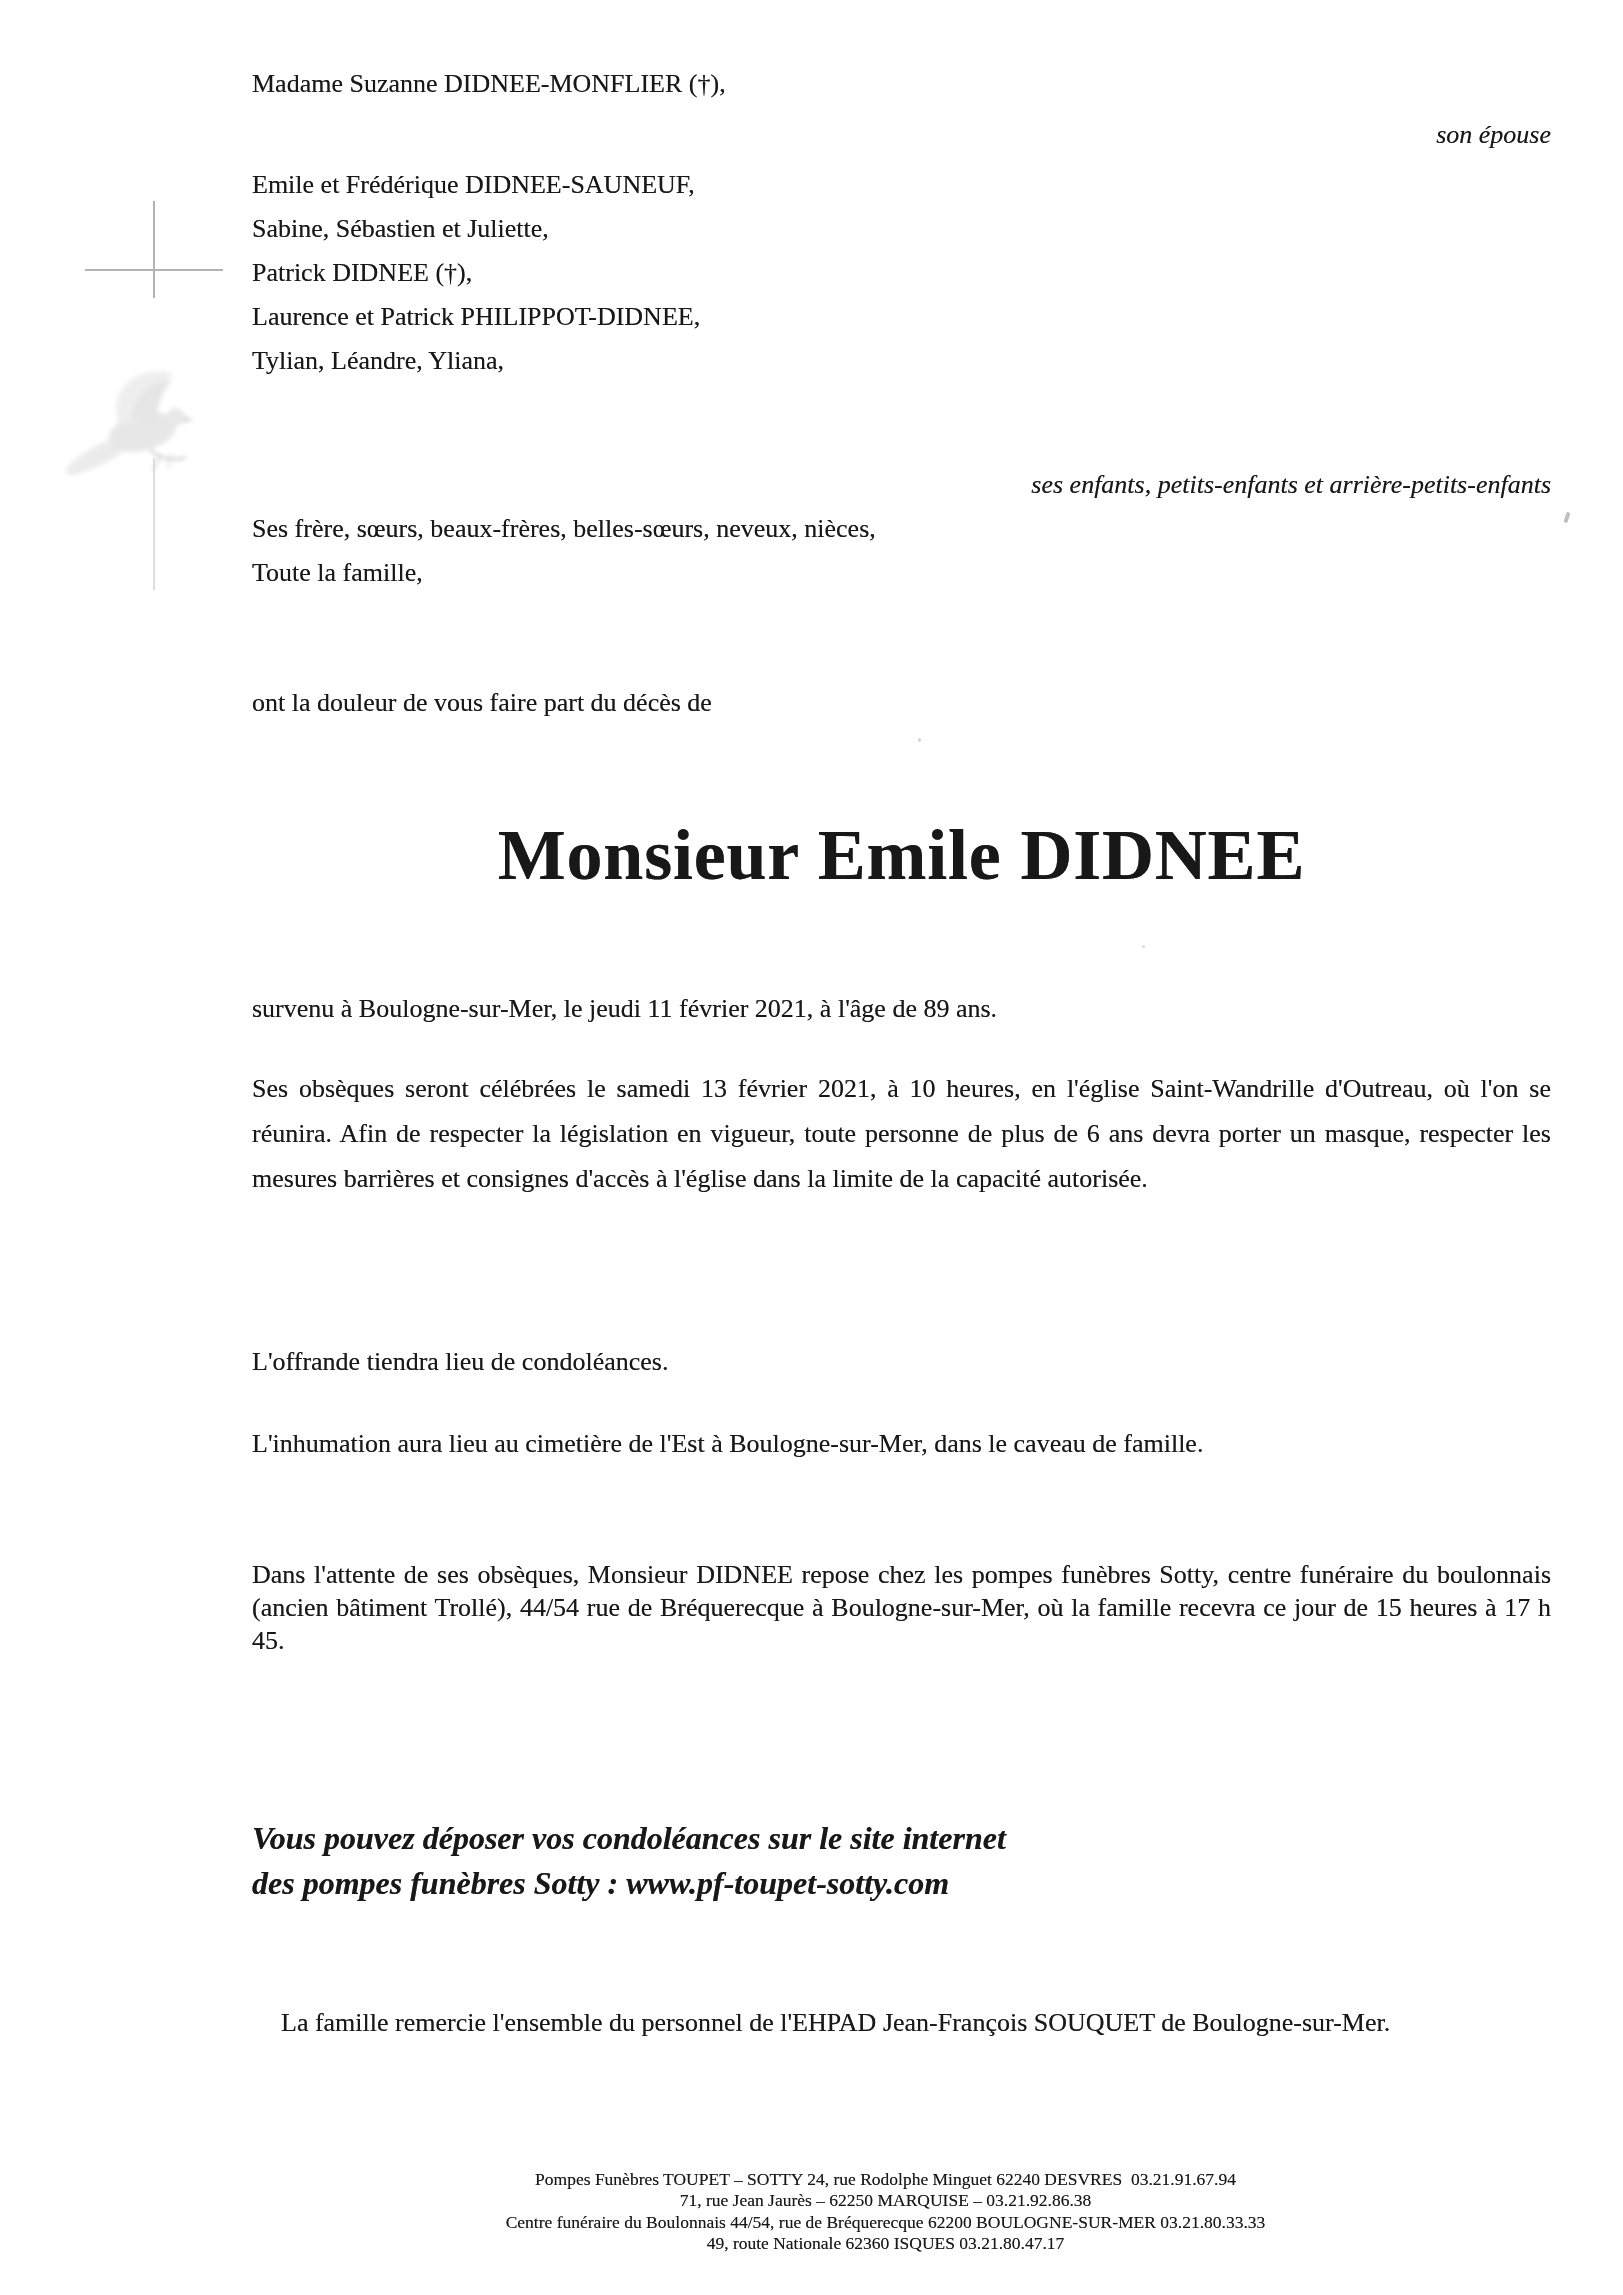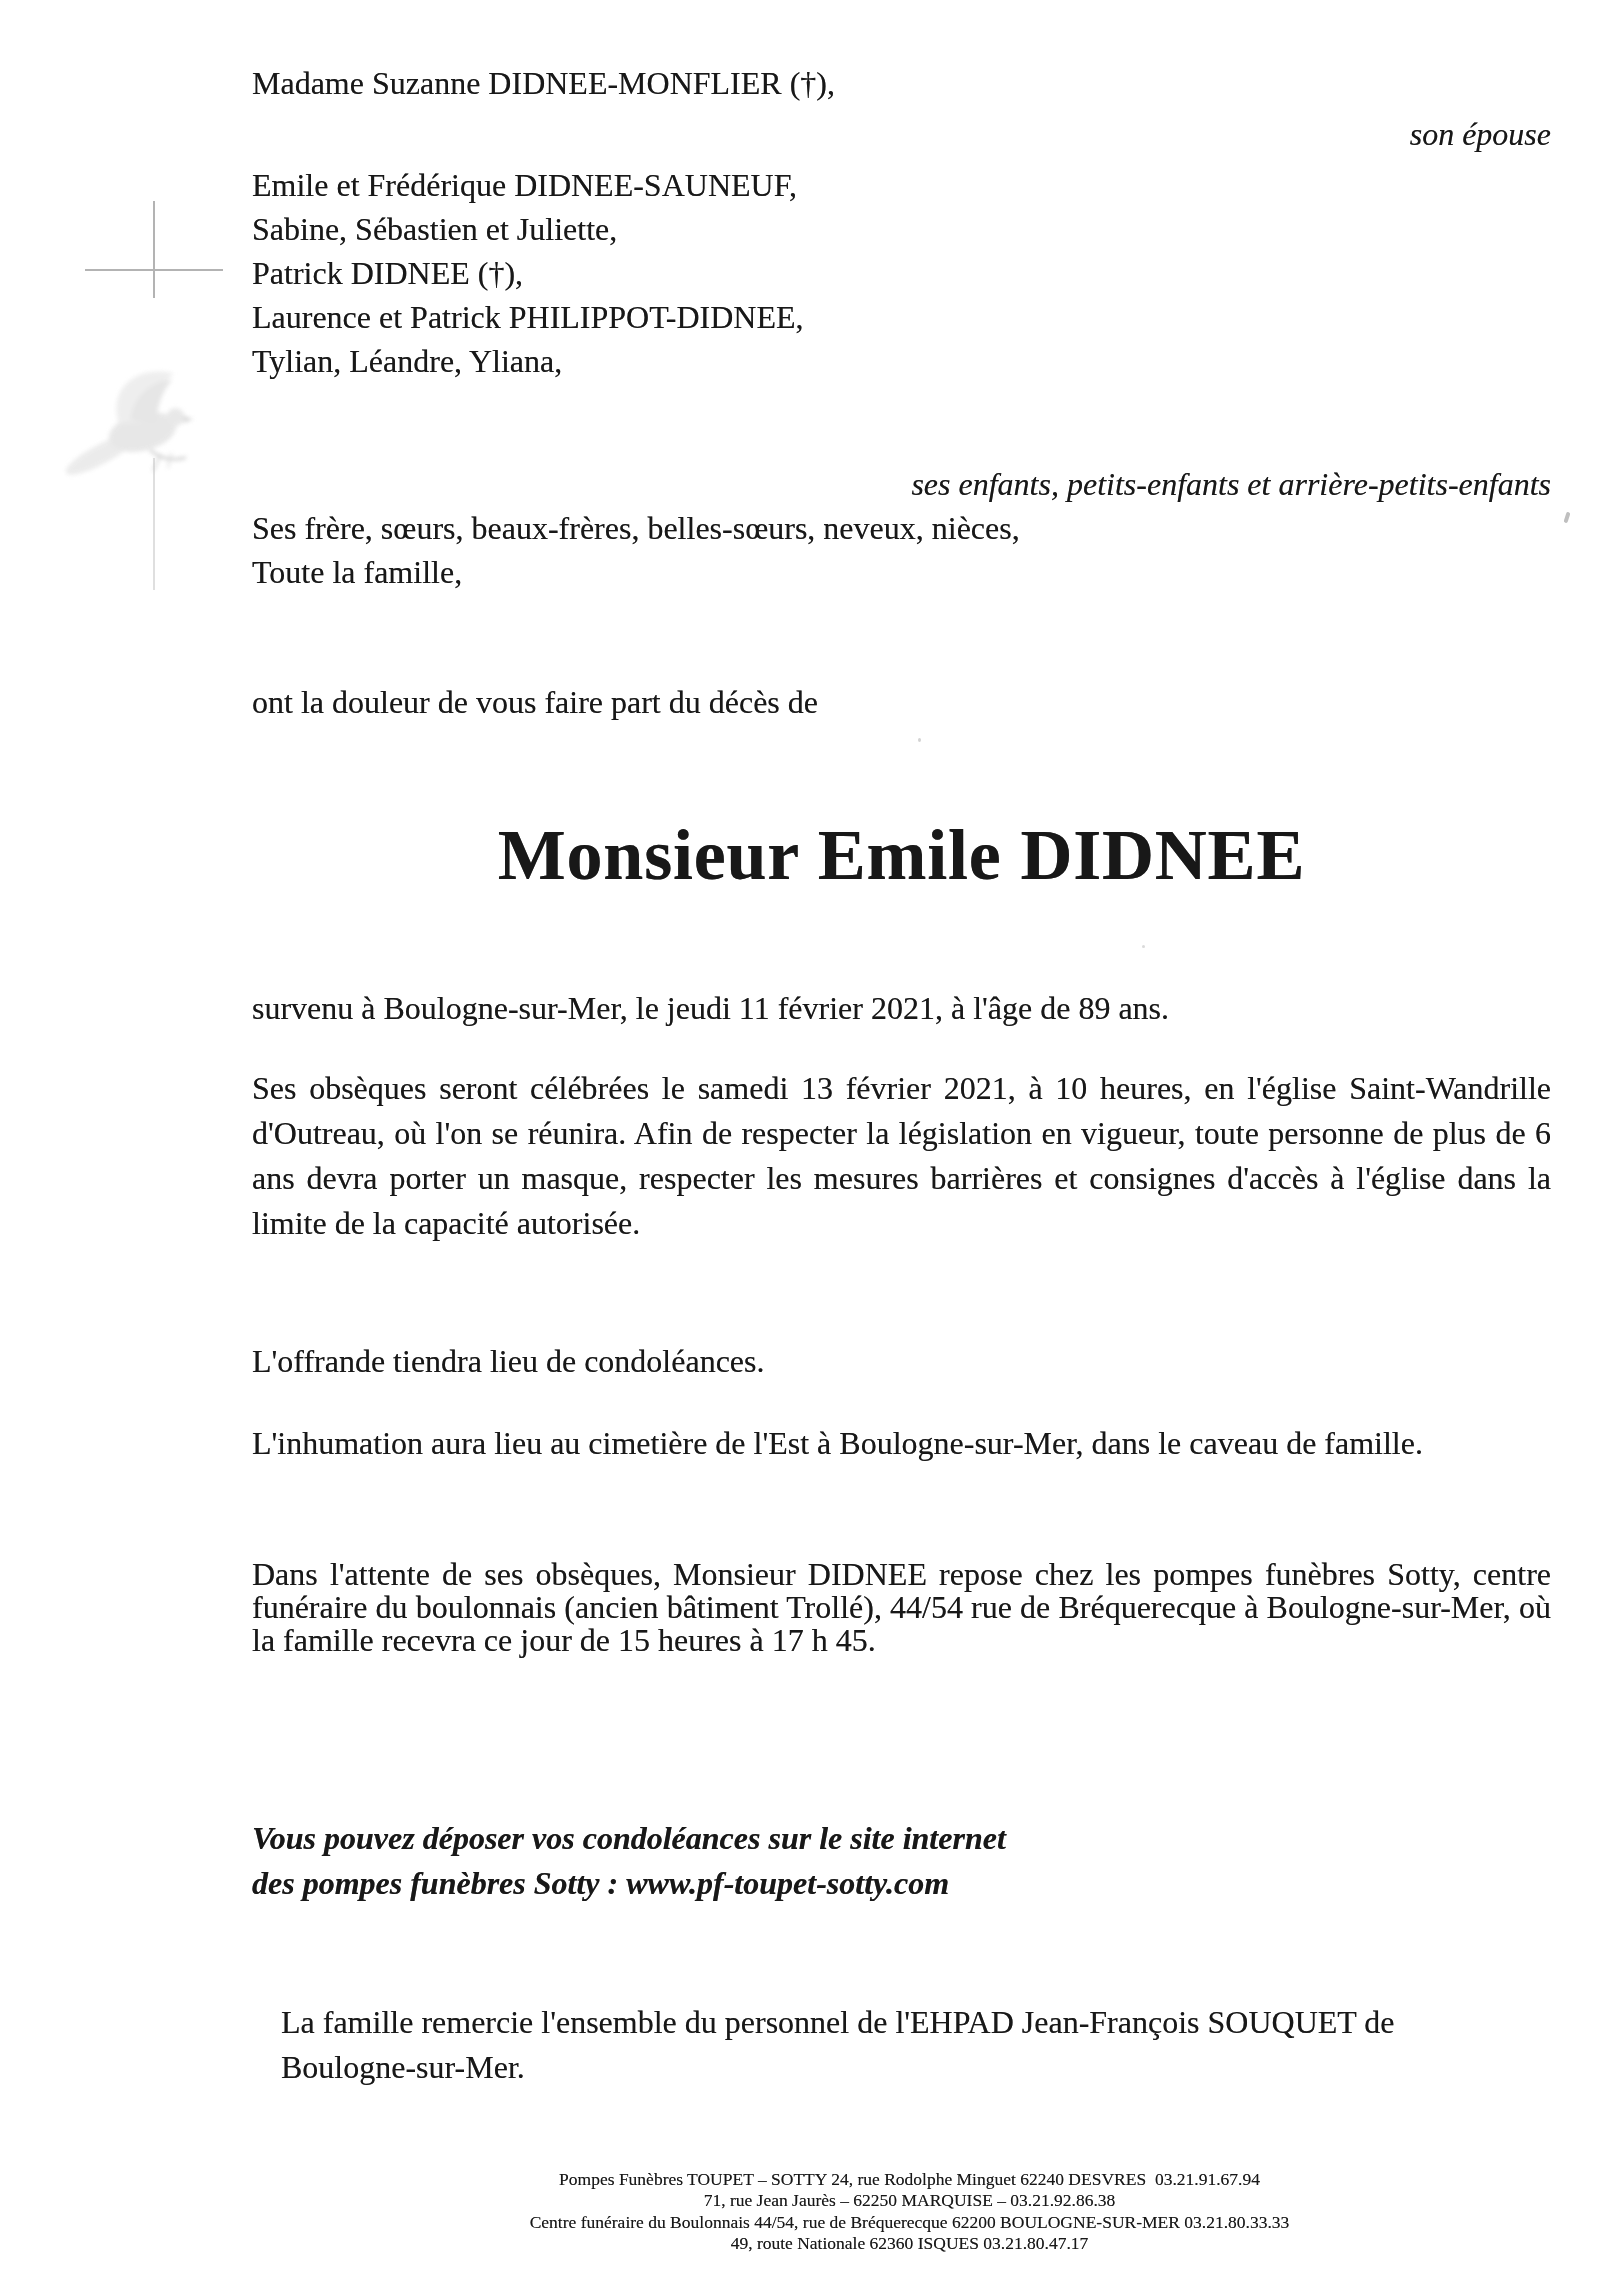--- a/index.html
+++ b/index.html
@@ -6,41 +6,41 @@
   .page{
     position:relative;
     width:1624px;height:2295px;
     background:#ffffff;
     overflow:hidden;
     font-family:"Liberation Serif","DejaVu Serif",serif;
     color:#181818;
   }
   .line{
     position:absolute;left:252px;width:1299px;
-    font-size:32px;line-height:45px;
+    font-size:26px;line-height:45px;
     text-shadow:0 0 0.5px rgba(10,10,10,.55);
     white-space:nowrap;
   }
   .wrap{white-space:normal;}
   .list-block{line-height:44px;white-space:normal;}
   .right-it{text-align:right;font-style:italic;}
   .justify{text-align:justify;text-align-last:left;}
   .title{
     left:252px;width:1299px;
     font-size:72px;line-height:80px;font-weight:bold;
     text-align:center;letter-spacing:0.8px;
     text-shadow:0 0 0.6px rgba(0,0,0,.6);
   }
   .cond{
     font-weight:bold;font-style:italic;
     font-size:32px;line-height:45px;white-space:normal;
   }
   .thanks{width:1140px;margin-left:29px;}
   .footer-line{
-    position:absolute;left:260px;width:1299px;
+    position:absolute;left:236px;width:1299px;
     font-size:17.5px;line-height:21.5px;text-align:center;
     white-space:pre-wrap;
     text-shadow:0 0 0.3px rgba(10,10,10,.5);
   }
   
   .cross-v{position:absolute;left:153px;top:201px;width:1.6px;height:97px;background:#b3b3b3;}
   .cross-h{position:absolute;left:85px;top:269px;width:138px;height:1.6px;background:#b3b3b3;}
   .cross-v2{position:absolute;left:153px;top:458px;width:1.6px;height:132px;background:#c4c4c4;opacity:.55;}
   .dove{position:absolute;left:61px;top:351px;width:151px;height:135px;opacity:.8;}
   .speck1{position:absolute;left:1565px;top:512px;width:4px;height:11px;background:#8a8a8a;border-radius:2.4px;transform:rotate(18deg);opacity:.55;}

